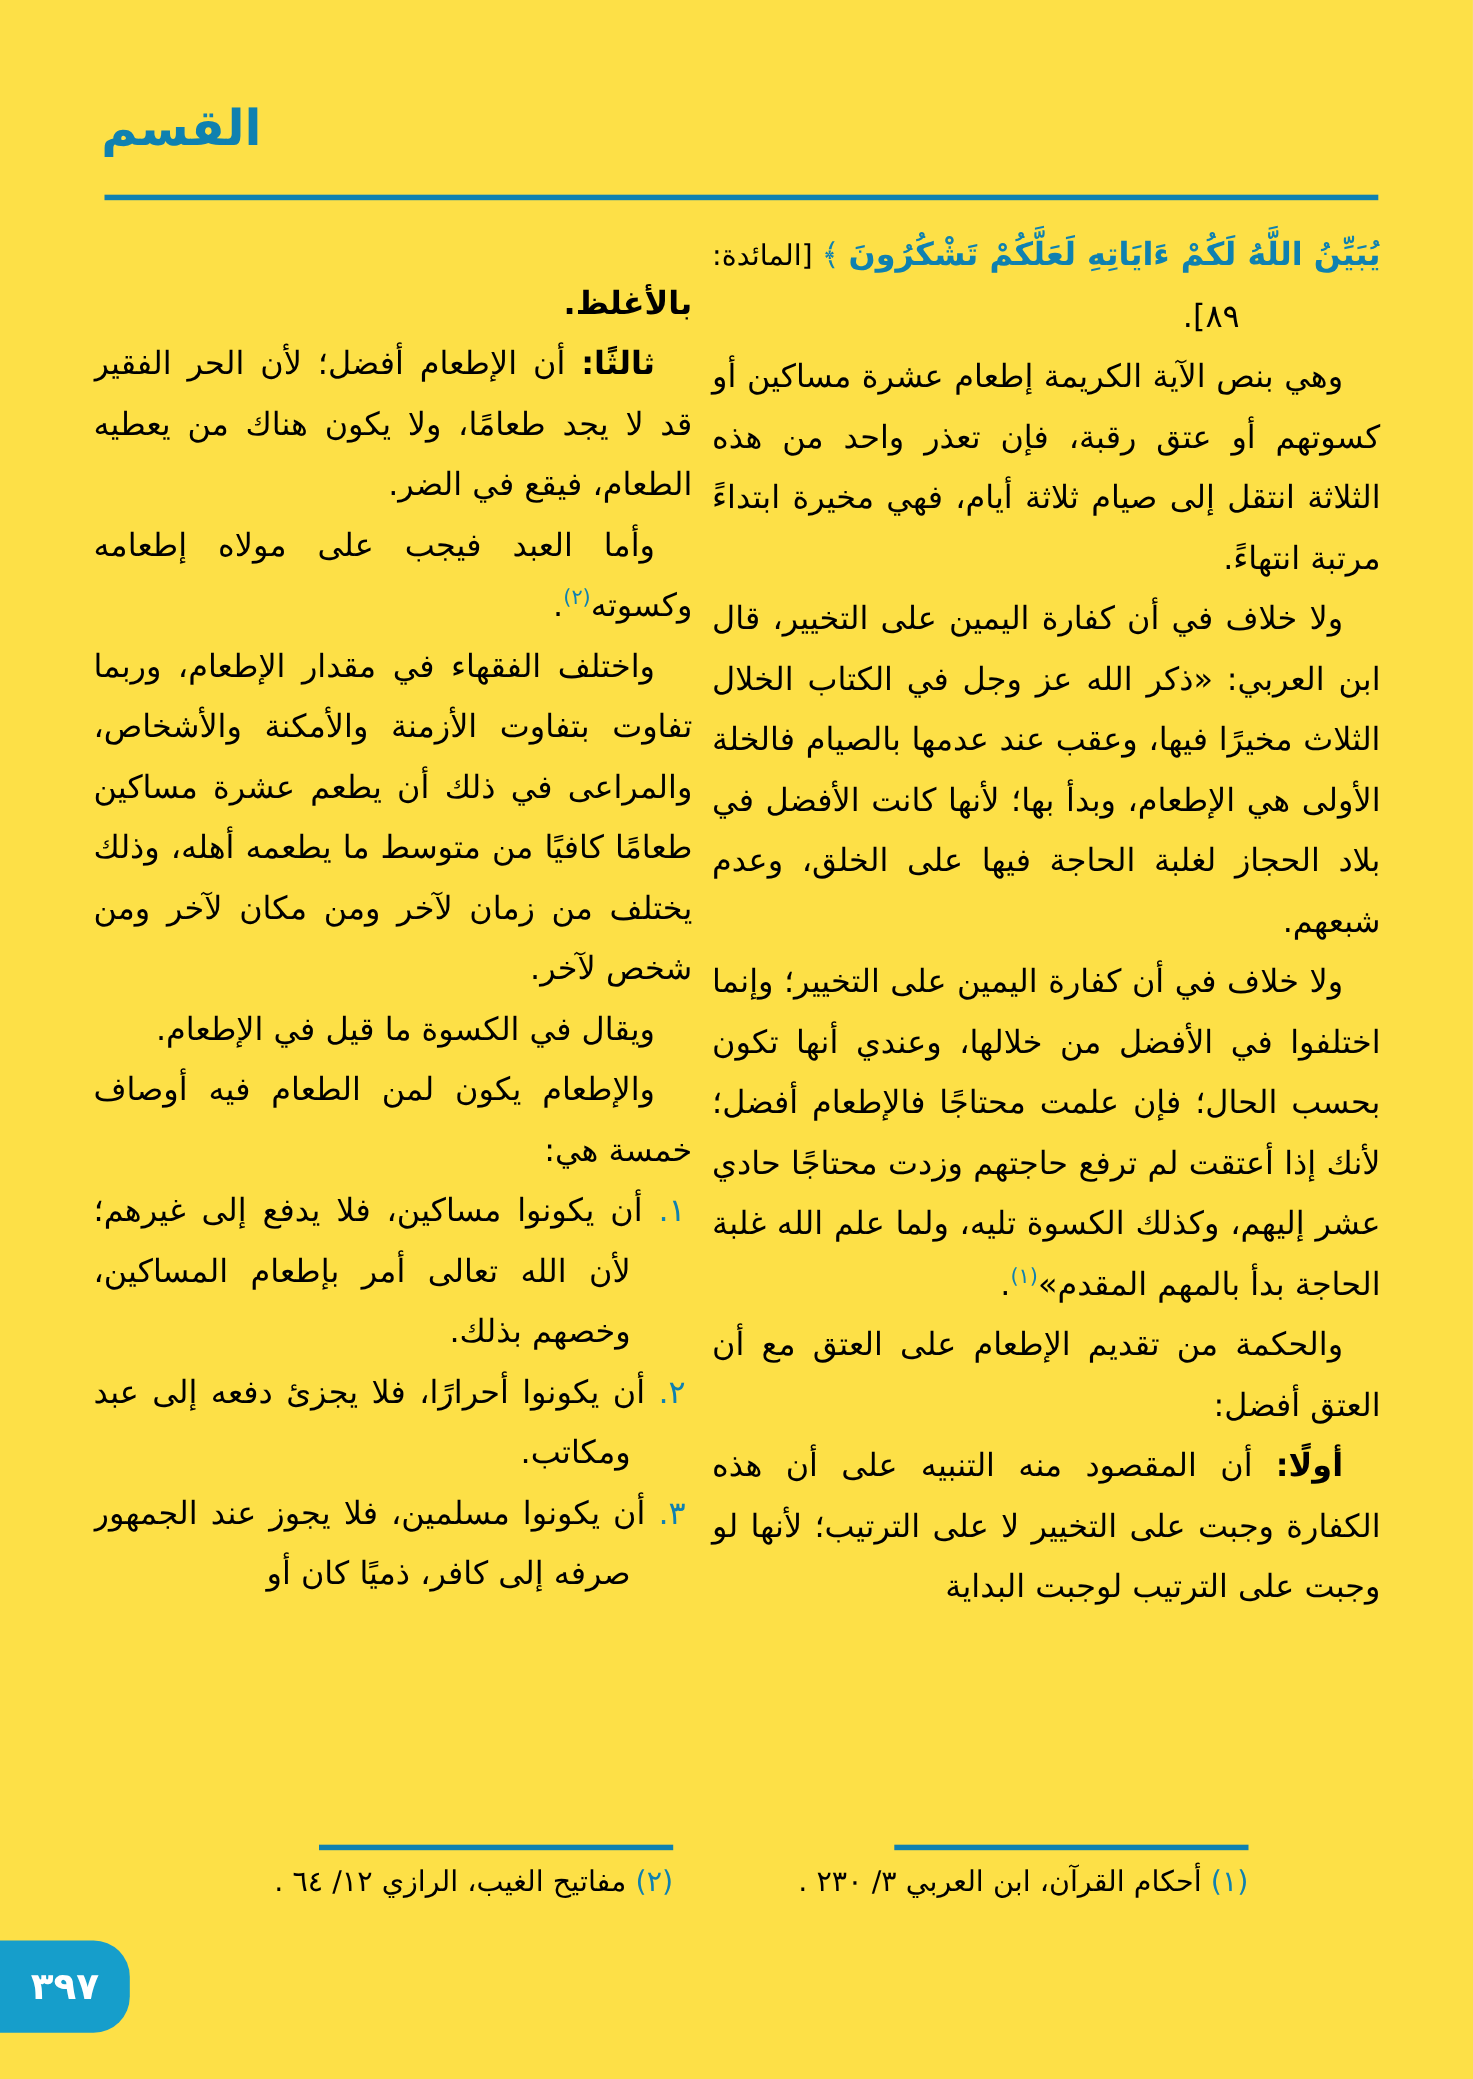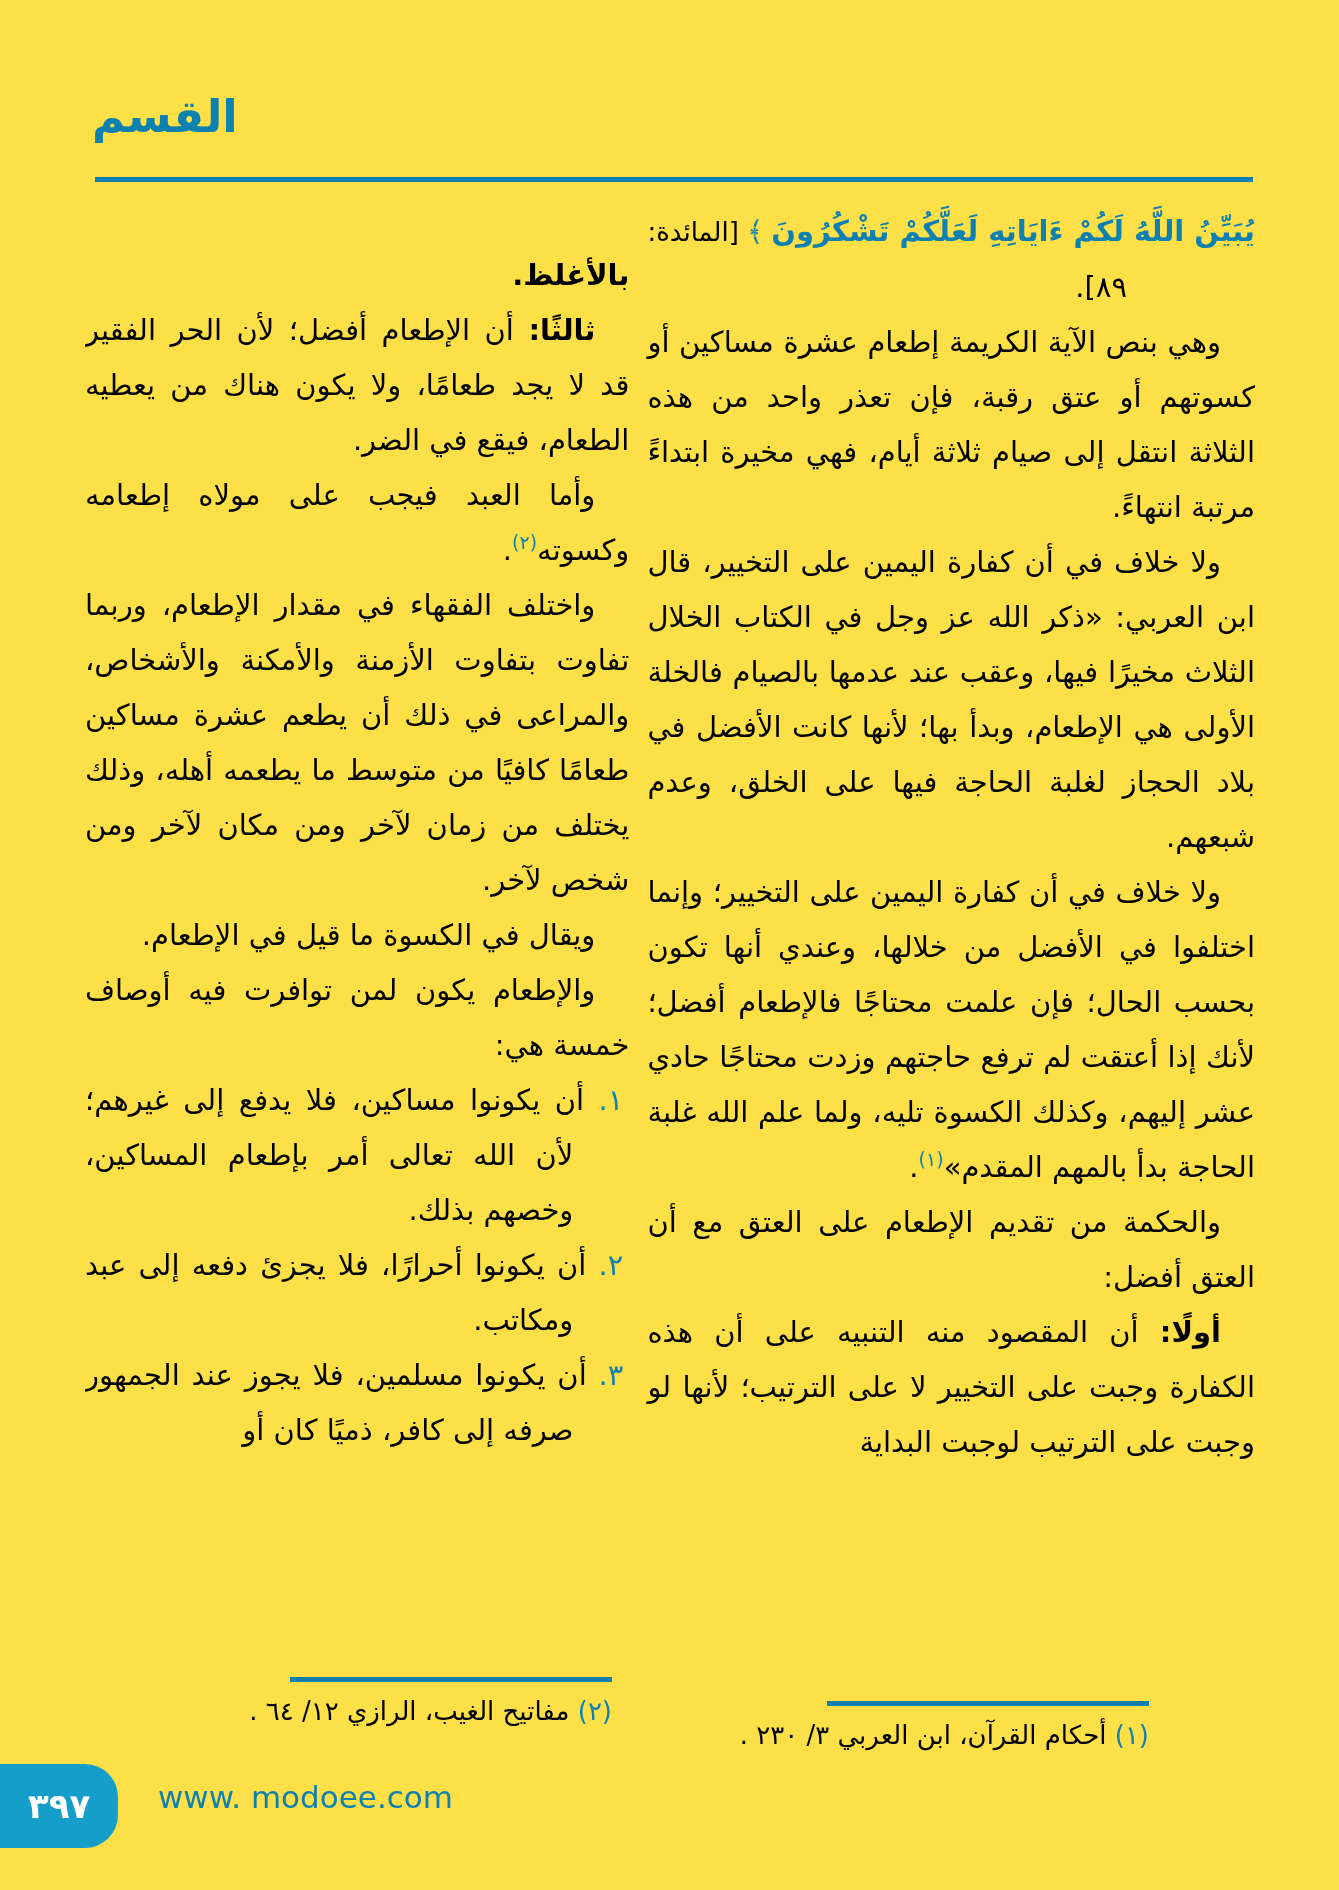--- a/index.html
+++ b/index.html
@@ -48,21 +48,21 @@
   }
   .verse{color:var(--accent);font-weight:bold;font-size:29px;}
   .ornament{color:var(--accent);font-size:28px;margin:0 8px;}
   .citation{font-size:26px;}
   .verse-cont{line-height:55px;padding-right:128px;text-align:right;}
   
   .list-item{margin:0;padding-right:56px;text-indent:-50px;}
   .list-item .num{color:var(--accent);}
   
   .footnote{position:absolute;direction:rtl;text-align:right;}
-  .fn-right{top:1677px;right:190px;width:430px;margin-top:24px;}
+  .fn-right{top:1677px;right:204px;width:430px;}
   .fn-left{top:1677px;right:727px;width:430px;}
   .fn-rule{width:322px;height:5px;background:var(--accent);}
   .fn-text{margin-top:9px;font-size:26px;line-height:40px;}
   .fn-marker{color:var(--accent);}
   
   .page-tab{
     position:absolute;left:0;top:1764px;width:118px;height:84px;
     background:var(--tab);
     border-radius:0 33px 33px 0;
     color:#fff;
@@ -98,21 +98,21 @@
         </div>
     </div>
 
     <div class="col col-left">
       <div>
           <p class="para no-indent"><b class="lead">بالأغلظ.</b></p>
           <p class="para"><b class="lead">ثالثًا:</b> أن الإطعام أفضل؛ لأن الحر الفقير قد لا يجد طعامًا، ولا يكون هناك من يعطيه الطعام، فيقع في الضر.</p>
           <p class="para">وأما العبد فيجب على مولاه إطعامه وكسوته<sup class="fnref">(٢)</sup>.</p>
           <p class="para">واختلف الفقهاء في مقدار الإطعام، وربما تفاوت بتفاوت الأزمنة والأمكنة والأشخاص، والمراعى في ذلك أن يطعم عشرة مساكين طعامًا كافيًا من متوسط ما يطعمه أهله، وذلك يختلف من زمان لآخر ومن مكان لآخر ومن شخص لآخر.</p>
           <p class="para">ويقال في الكسوة ما قيل في الإطعام.</p>
-          <p class="para">والإطعام يكون لمن توافرت فيه أوصاف خمسة هي:</p>
+          <p class="para">والإطعام يكون لمن الطعام فيه أوصاف خمسة هي:</p>
         </div>
       <div>
           <p class="para list-item"><span class="num">١.</span>&nbsp;أن يكونوا مساكين، فلا يدفع إلى غيرهم؛ لأن الله تعالى أمر بإطعام المساكين، وخصهم بذلك.</p>
           <p class="para list-item"><span class="num">٢.</span>&nbsp;أن يكونوا أحرارًا، فلا يجزئ دفعه إلى عبد ومكاتب.</p>
           <p class="para list-item"><span class="num">٣.</span>&nbsp;أن يكونوا مسلمين، فلا يجوز عند الجمهور صرفه إلى كافر، ذميًا كان أو</p>
         </div>
     </div>
 
   </div>
 
@@ -128,15 +128,14 @@
     <div class="fn-rule"></div>
     <div class="fn-text">
       <span class="fn-marker">(٢)</span>
       <span>مفاتيح الغيب، الرازي ١٢/ ٦٤ .</span>
     </div>
   </div>
 
   <div class="page-tab">
     <span>٣٩٧</span>
   </div>
-  <div class="site-url">www. modoee.com</div>
 
 </div>
 
 </body></html>

